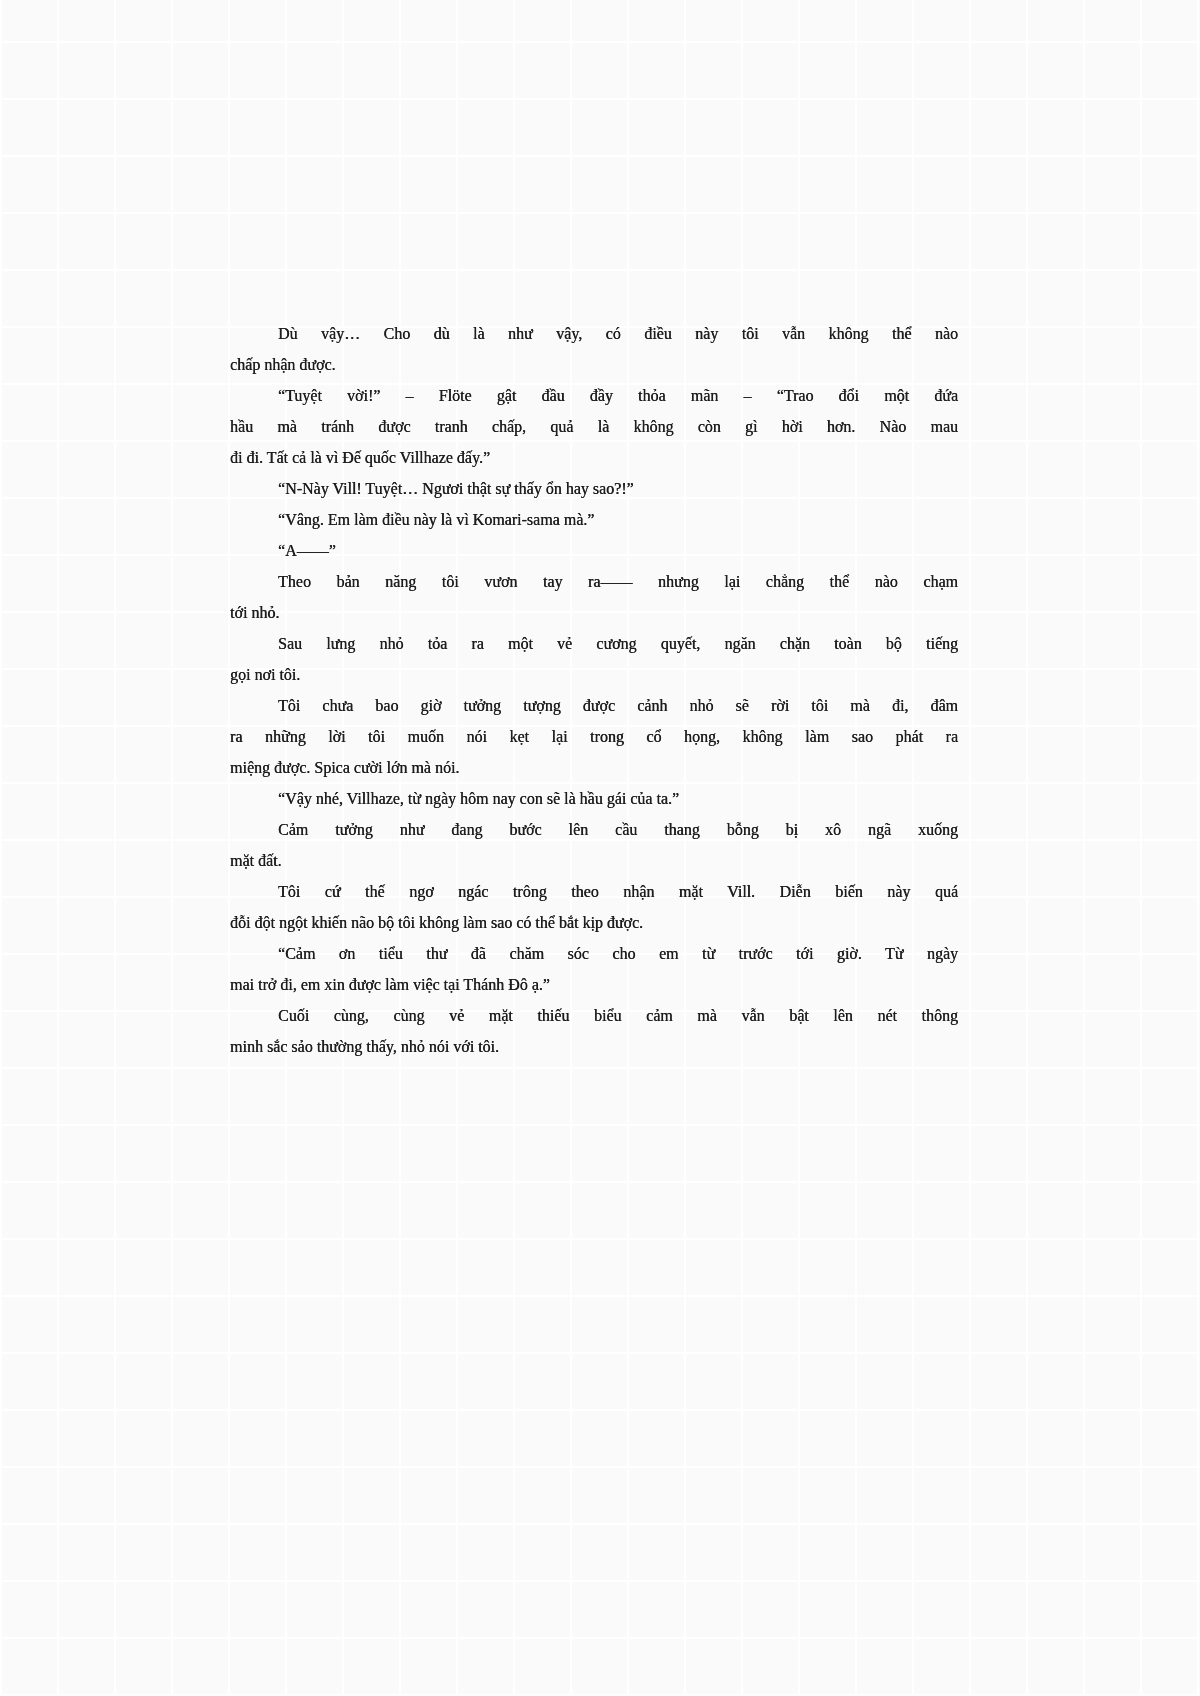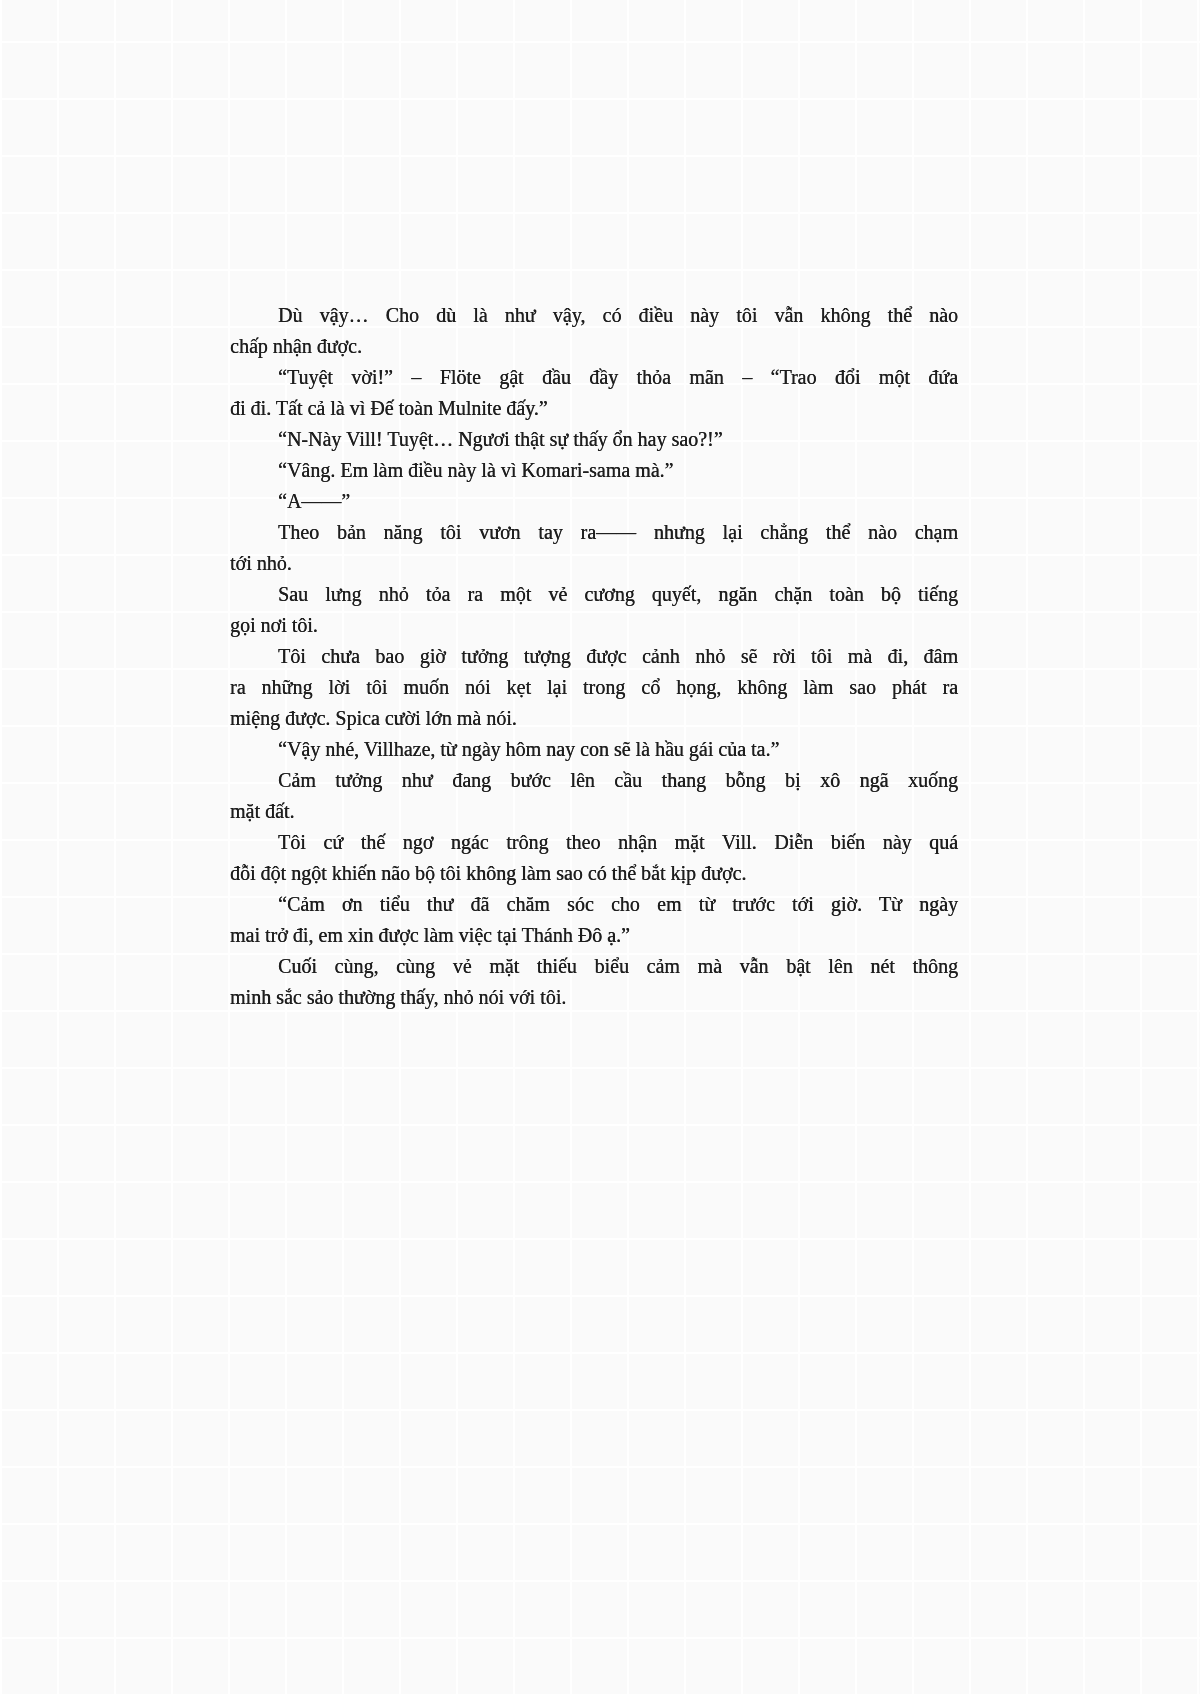--- a/index.html
+++ b/index.html
@@ -25,23 +25,23 @@
     background-color: var(--background);
     
     background-image:
       repeating-linear-gradient(90deg, var(--grid) 0 2px, rgba(255,255,255,0) 2px 57px),
       repeating-linear-gradient(0deg, var(--grid) 0 2px, rgba(255,255,255,0) 2px 57px);
     background-opacity: 0.5;
   }
   .text-block {
     position: absolute;
     left: 230px;
-    top: 300px;
+    top: 318px;
     width: 728px;
-    font-size: 20px;
+    font-size: 16px;
     line-height: 31px;
     color: var(--text);
     text-shadow: 0.3px 0 0 currentColor; 
   }
   .para { margin: 0; }
   .line { display: block; }
   .line.just {
     text-align: justify;
     text-align-last: justify;
   }
@@ -57,21 +57,22 @@
 <div class="page">
   <div class="text-block">
 
     <p class="para">
       <span class="line just ind">Dù vậy… Cho dù là như vậy, có điều này tôi vẫn không thể nào</span>
       <span class="line last">chấp nhận được.</span>
     </p>
 
     <p class="para">
       <span class="line just ind">“Tuyệt vời!” – Flöte gật đầu đầy thỏa mãn – “Trao đổi một đứa</span>
-      <span class="line last">đi đi. Tất cả là vì Đế toàn Mulnite đấy.”</span>
+      <span class="line just">hầu mà tránh được tranh chấp, quả là không còn gì hời hơn. Nào mau</span>
+      <span class="line last">đi đi. Tất cả là vì Đế quốc Villhaze đấy.”</span>
     </p>
 
     <p class="para">
       <span class="line last ind">“N-Này Vill! Tuyệt… Ngươi thật sự thấy ổn hay sao?!”</span>
     </p>
 
     <p class="para">
       <span class="line last ind">“Vâng. Em làm điều này là vì Komari-sama mà.”</span>
     </p>
 

